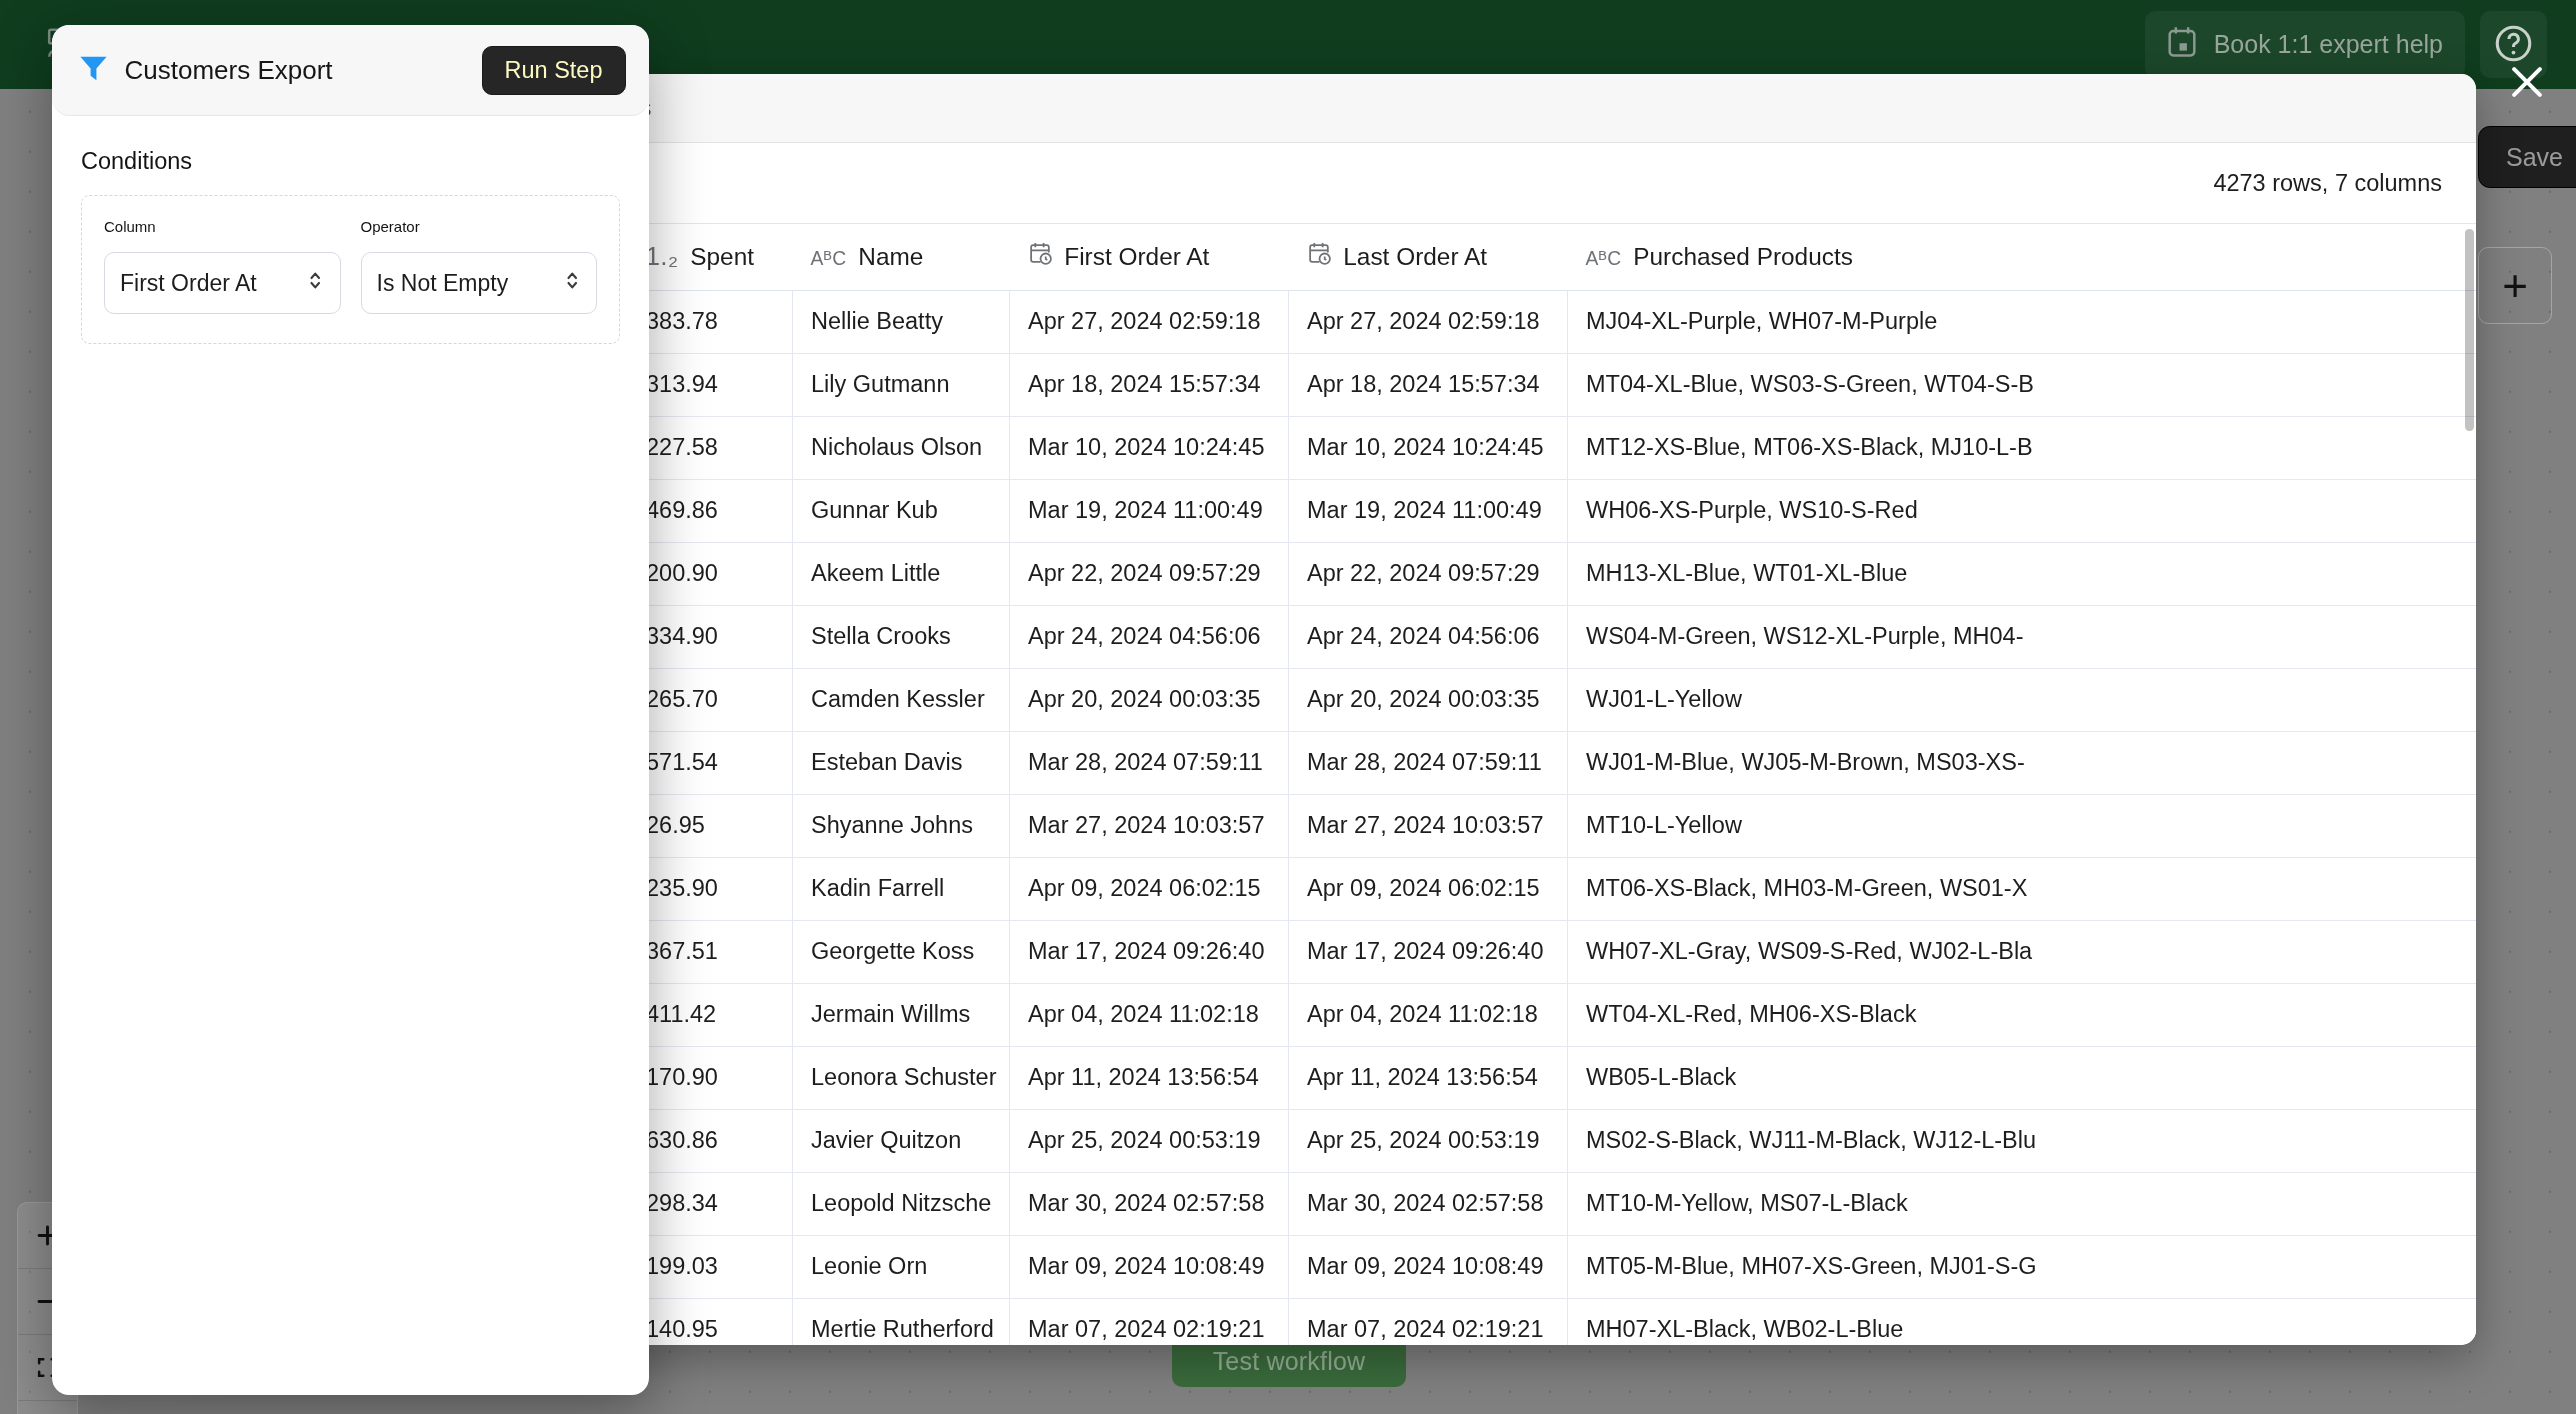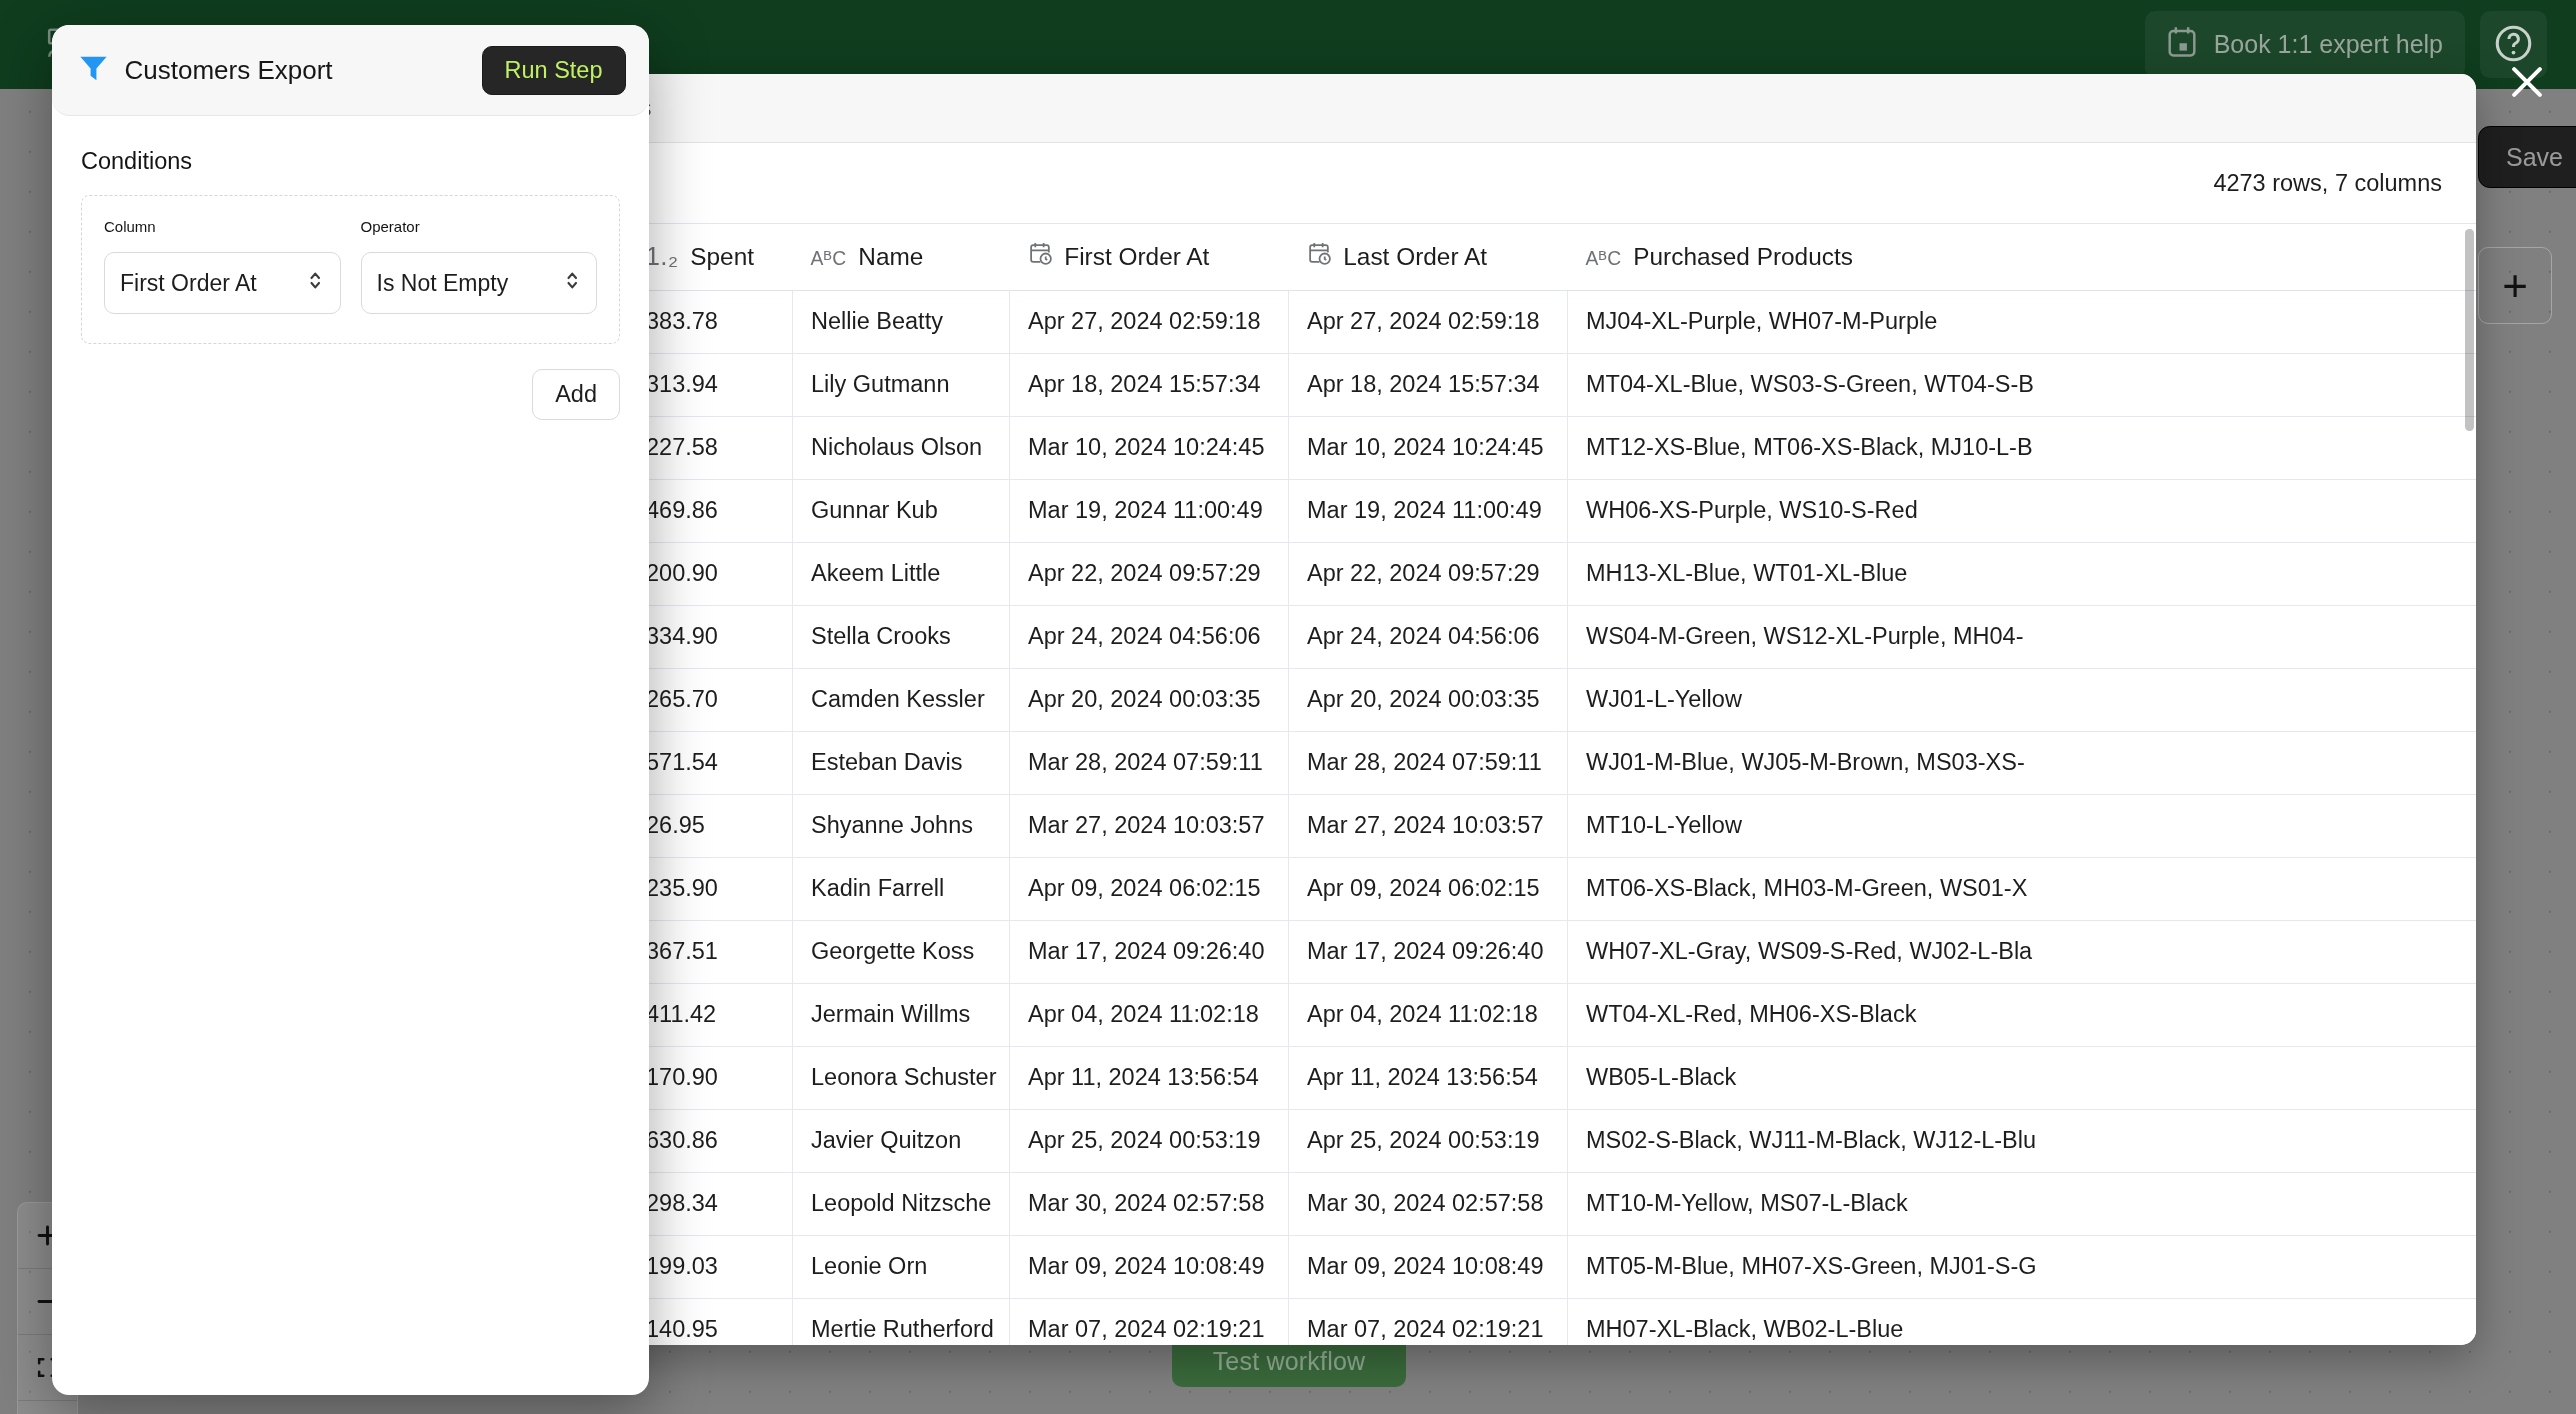--- a/index.html
+++ b/index.html
@@ -165,21 +165,21 @@
     box-shadow: 0 17px 59px rgba(0,0,0,.34);
     overflow: hidden; display: flex; flex-direction: column;
   }
   .modal-head {
     height: 91px; flex: none; background: #f7f7f7;
     border-bottom: 0.8px solid #e7e7ea;
     display: flex; align-items: center; padding: 0 23.5px; gap: 14px; border-radius: 18px;
   }
   .modal-title { font-size: 26px; color: #161616; flex: 1; }
   .run-step-btn {
-    background: #262626; color: #bef264; font-size: 23.5px;
+    background: #262626; color: #fef9c3; font-size: 23.5px;
     padding: 10px 22px; border-radius: 10px;
     border: 1.7px solid #1a1a1a;
   }
   .modal-body { padding: 32px 29px; }
   .section-title { font-size: 23.5px; color: #141414; margin-bottom: 20px; }
   .cond-box {
     border: 1.7px dashed #d3d6dd; border-radius: 8.4px;
     padding: 22px 22px 29px 22px;
     display: flex; gap: 20px;
   }
@@ -543,22 +543,17 @@
             <span>
               <svg width="18.5" height="25" viewBox="0 0 12 20" fill="none" stroke="#3c3c3e" stroke-width="1.7" stroke-linecap="round" stroke-linejoin="round">
                 <path d="M3 8 L6 4.5 L9 8"></path>
                   <path d="M3 12 L6 15.5 L9 12"></path>
               </svg>
             </span>
           </div>
         </div>
       </div>
 
-      <div class="add-btn-row">
-        <div class="add-btn">
-          <span>Add</span>
-        </div>
-      </div>
     </div>
   </div>
 
 </div>
 
 
 </body></html>

